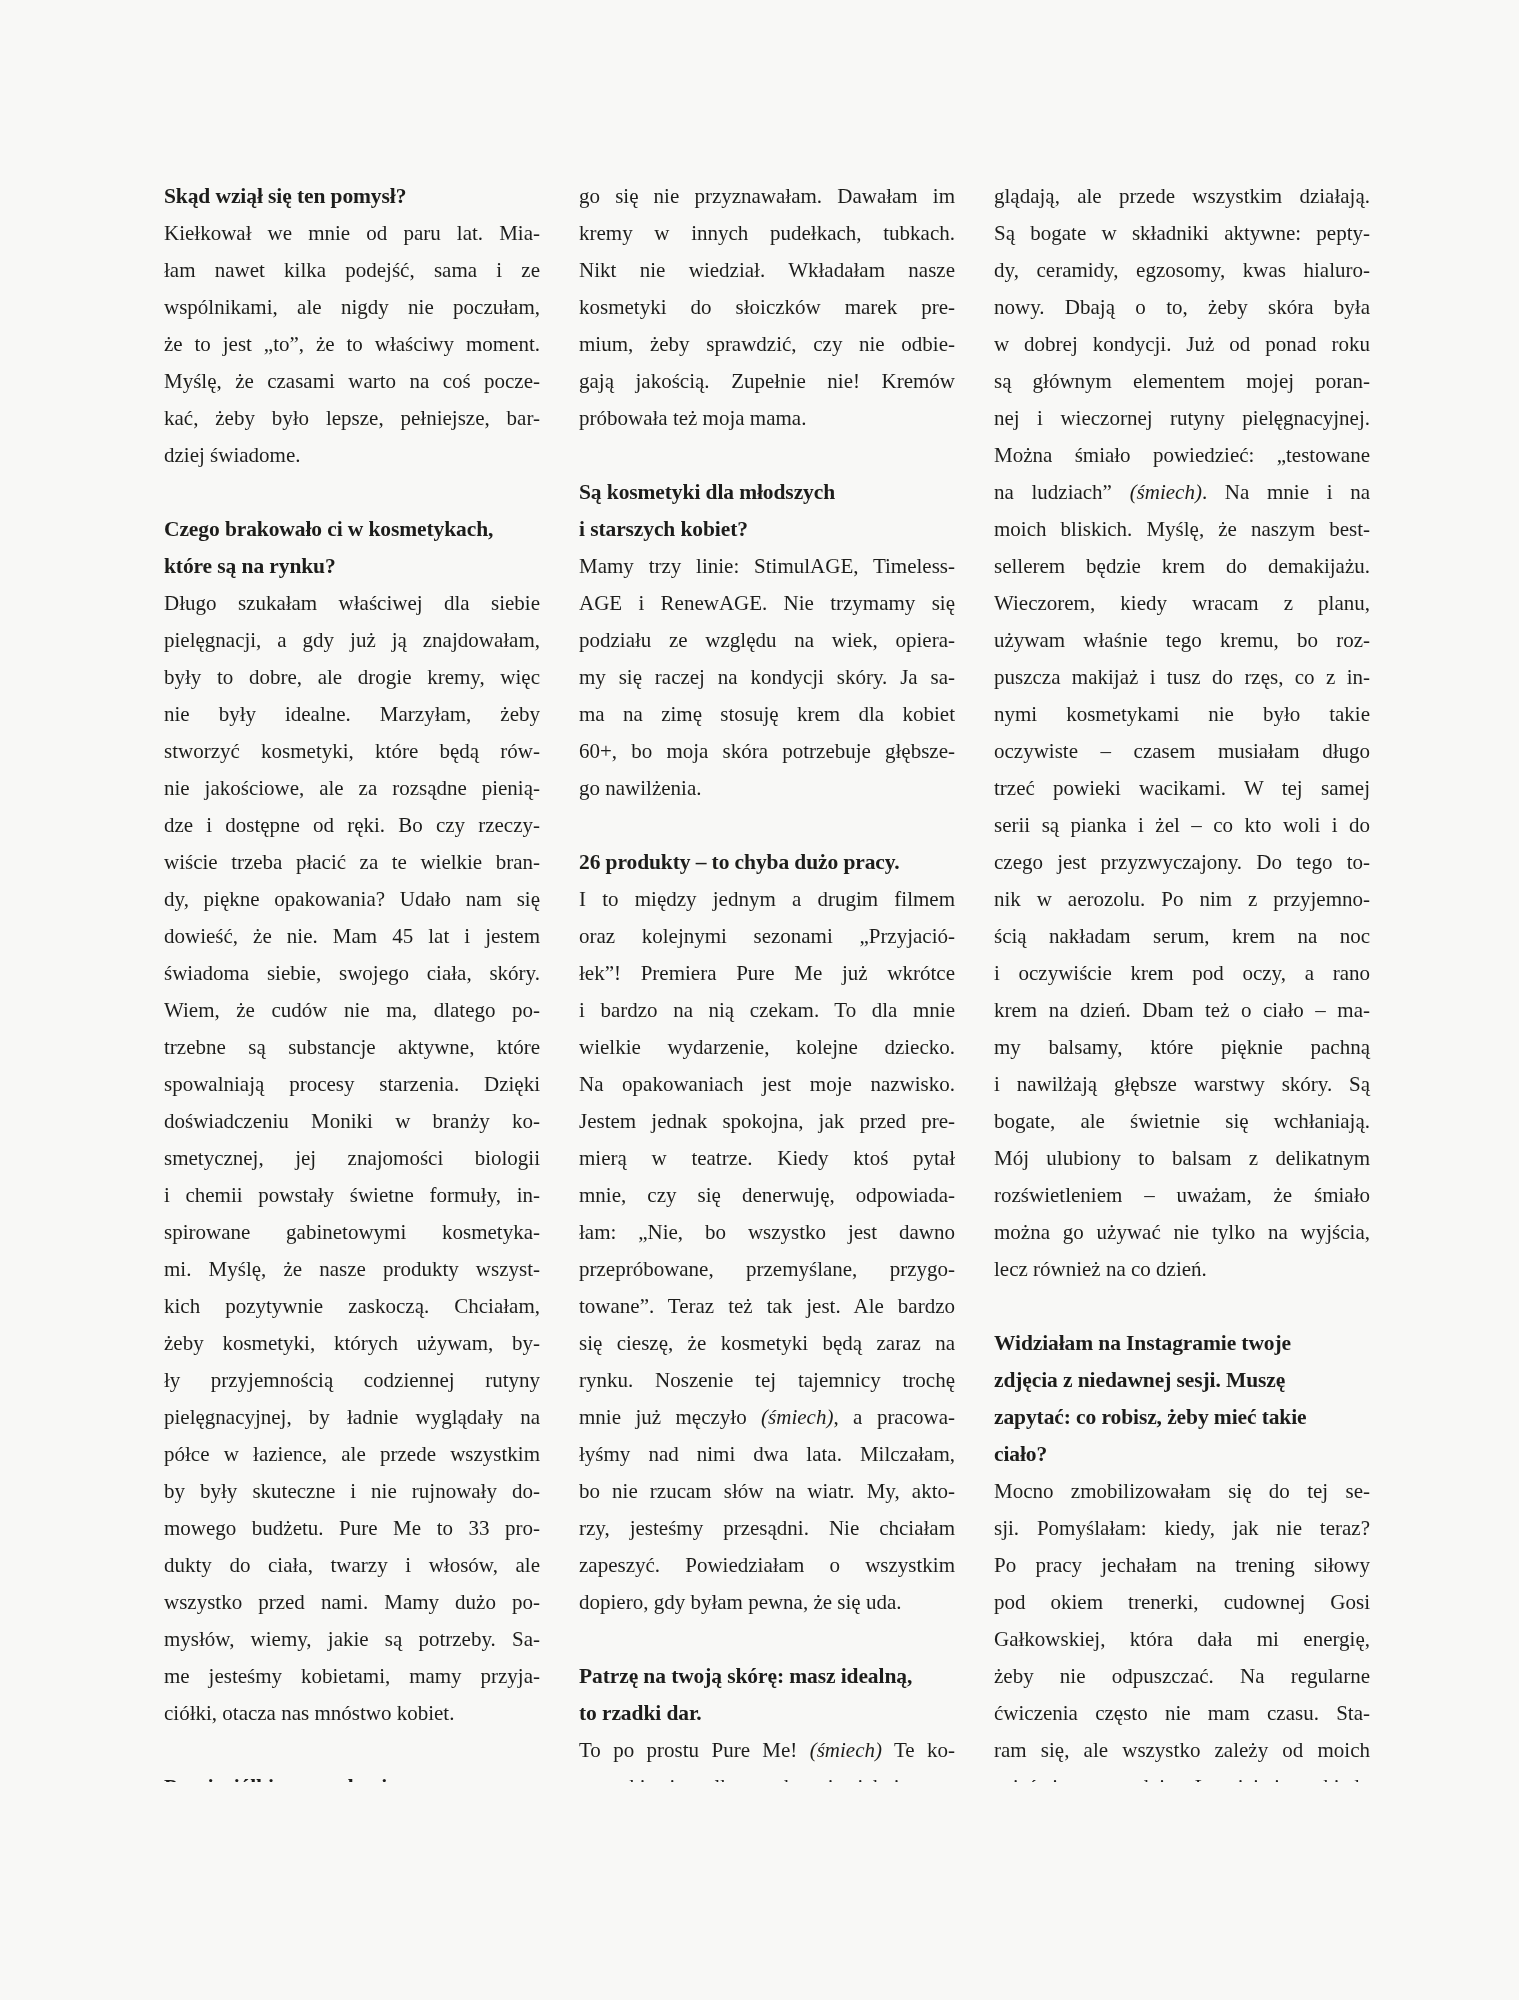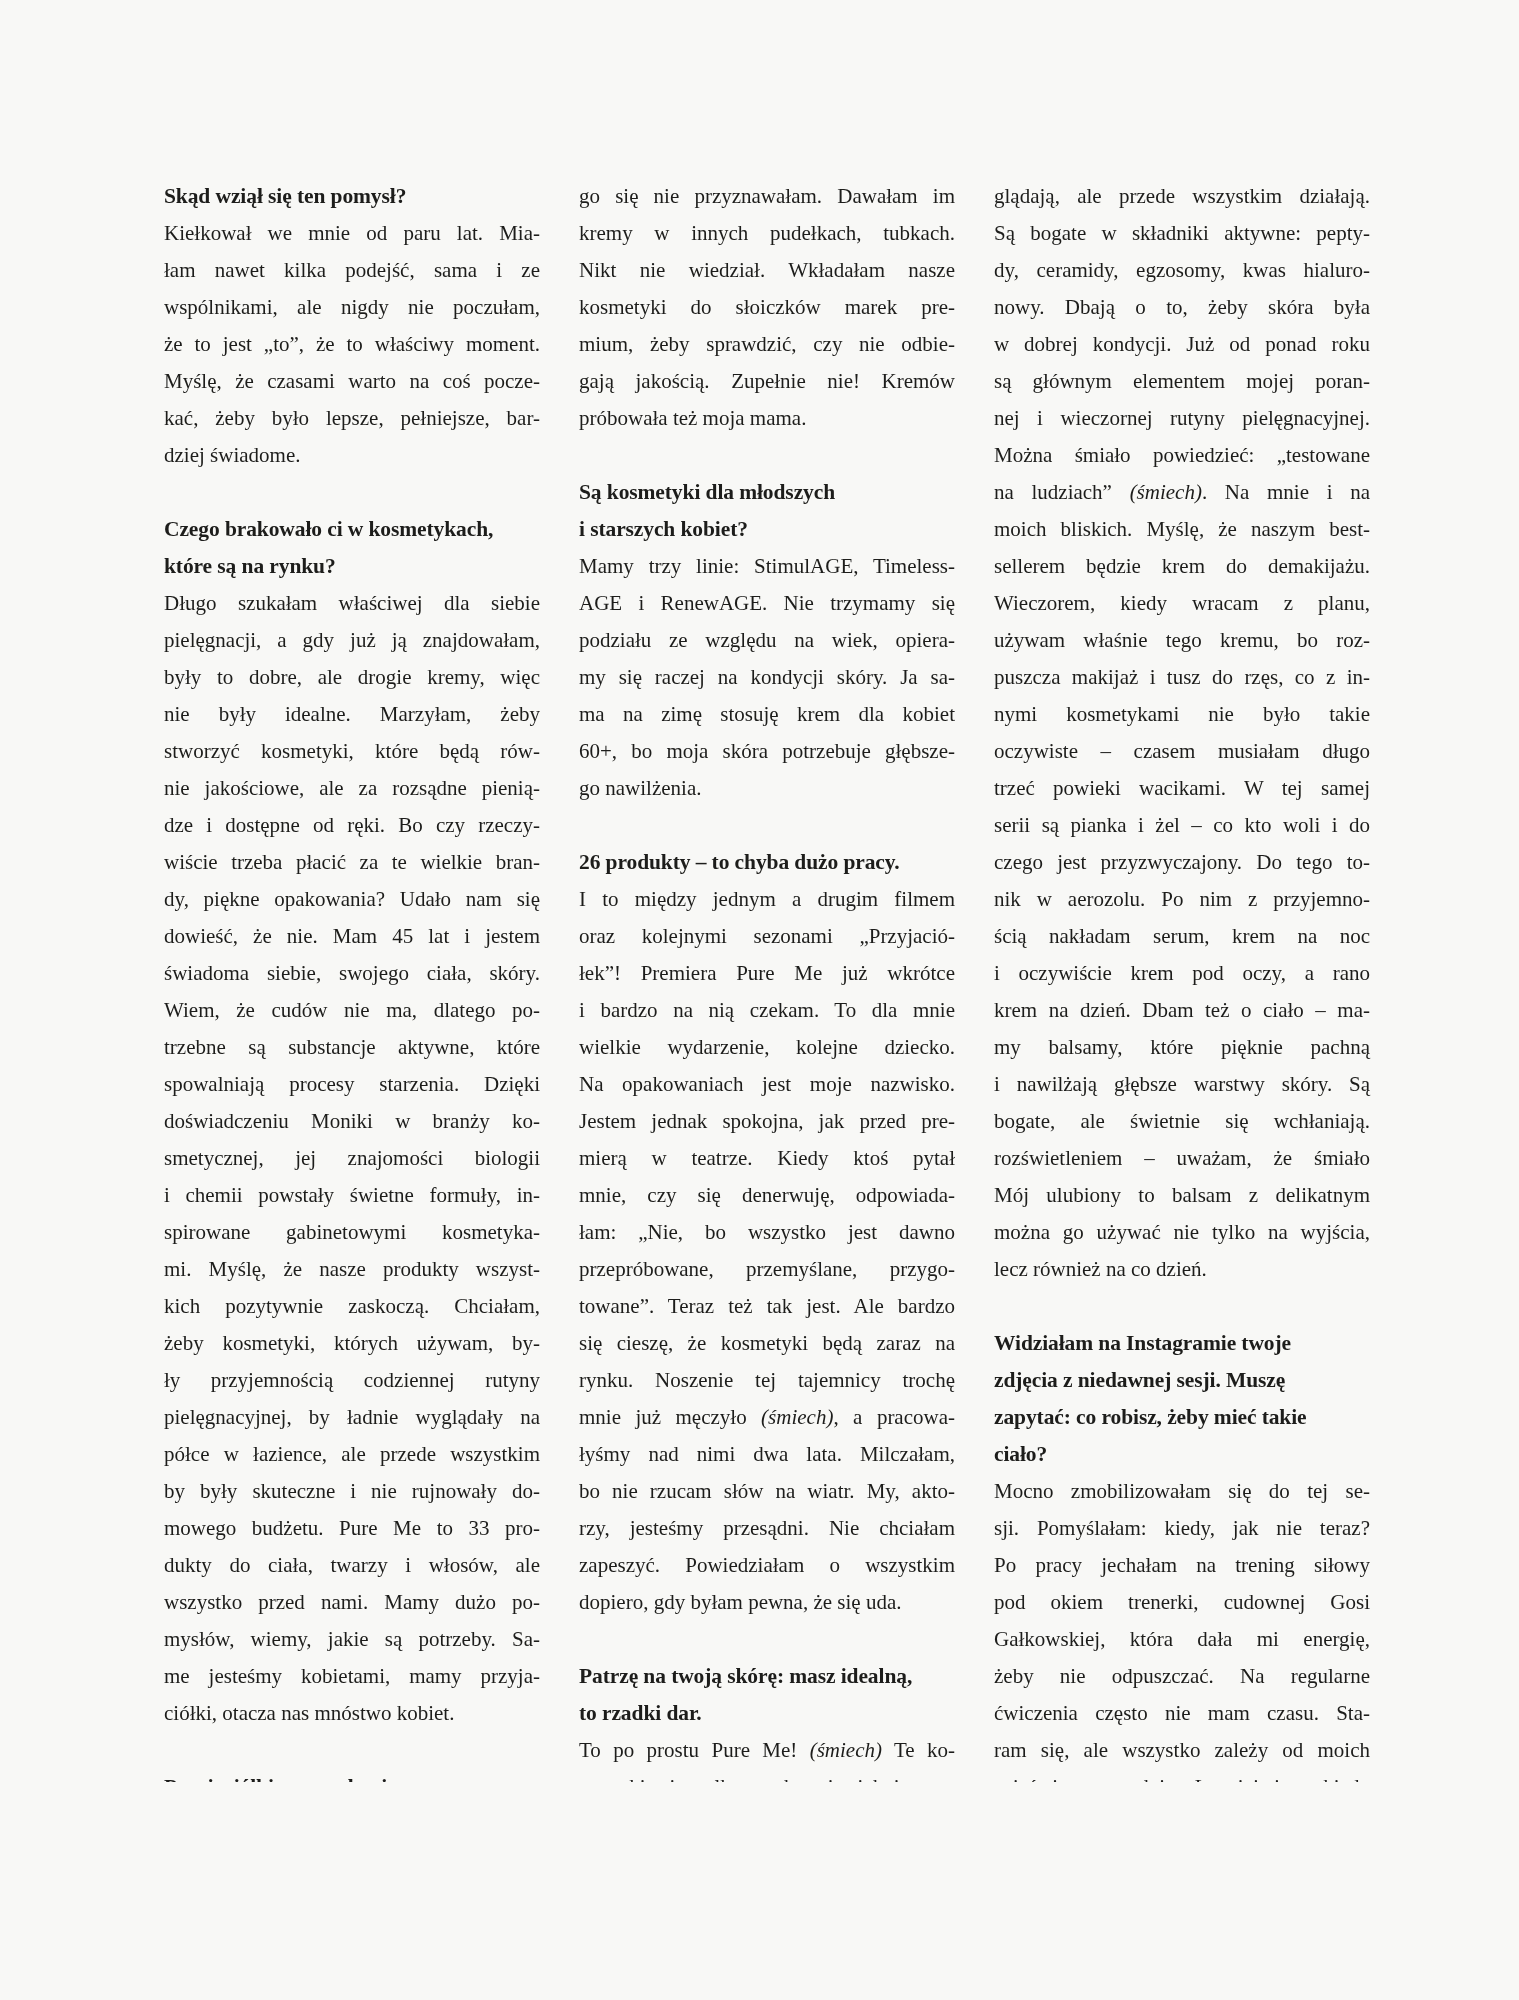--- a/index.html
+++ b/index.html
@@ -228,22 +228,22 @@
           <div class="line">trzeć powieki wacikami. W tej samej</div>
           <div class="line">serii są pianka i żel – co kto woli i do</div>
           <div class="line">czego jest przyzwyczajony. Do tego to-</div>
           <div class="line">nik w aerozolu. Po nim z przyjemno-</div>
           <div class="line">ścią nakładam serum, krem na noc</div>
           <div class="line">i oczywiście krem pod oczy, a rano</div>
           <div class="line">krem na dzień. Dbam też o ciało – ma-</div>
           <div class="line">my balsamy, które pięknie pachną</div>
           <div class="line">i nawilżają głębsze warstwy skóry. Są</div>
           <div class="line">bogate, ale świetnie się wchłaniają.</div>
+          <div class="line">Mój ulubiony to balsam z delikatnym</div>
           <div class="line">rozświetleniem – uważam, że śmiało</div>
-          <div class="line">Mój ulubiony to balsam z delikatnym</div>
           <div class="line">można go używać nie tylko na wyjścia,</div>
           <div class="line flush">lecz również na co dzień.</div>
         </div>
         <div class="block question gap">
           <div class="line">Widziałam na Instagramie twoje</div>
           <div class="line">zdjęcia z niedawnej sesji. Muszę</div>
           <div class="line">zapytać: co robisz, żeby mieć takie</div>
           <div class="line">ciało?</div>
         </div>
         <div class="block answer">

